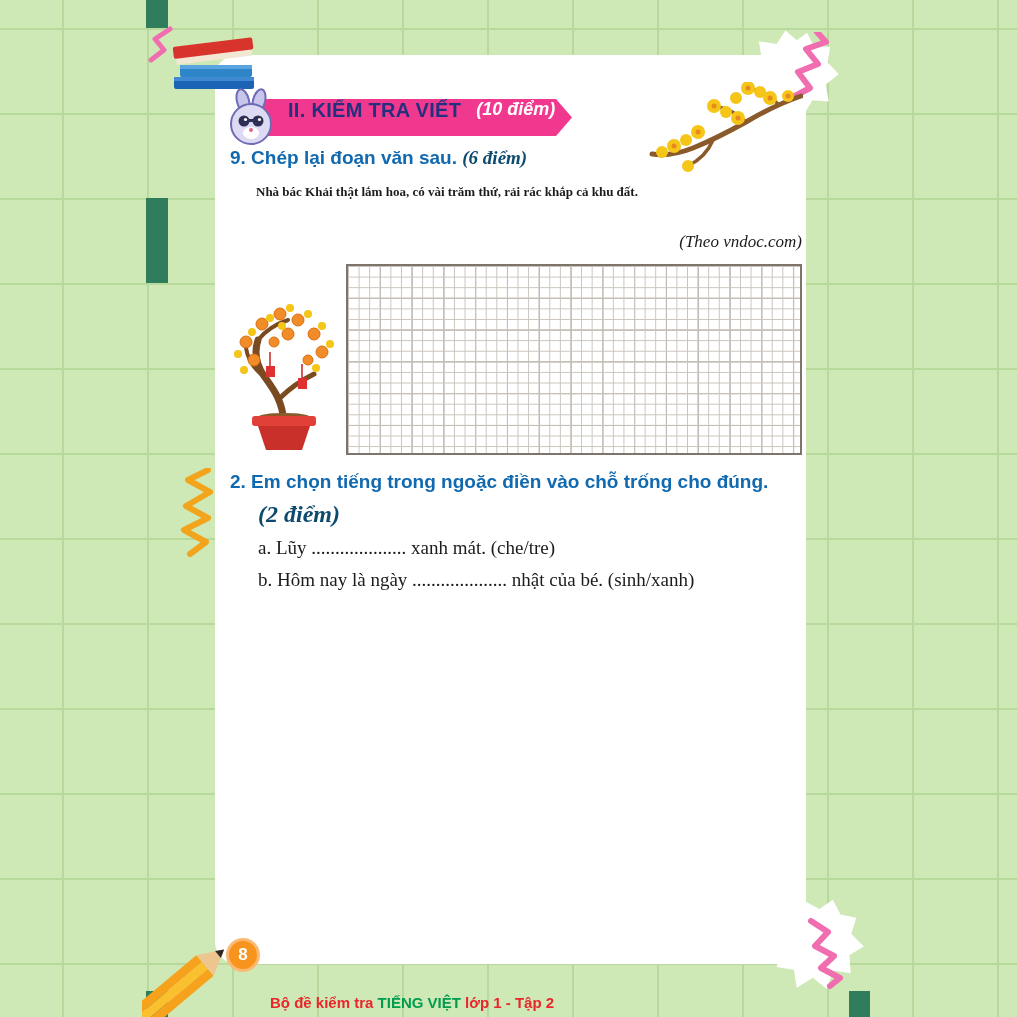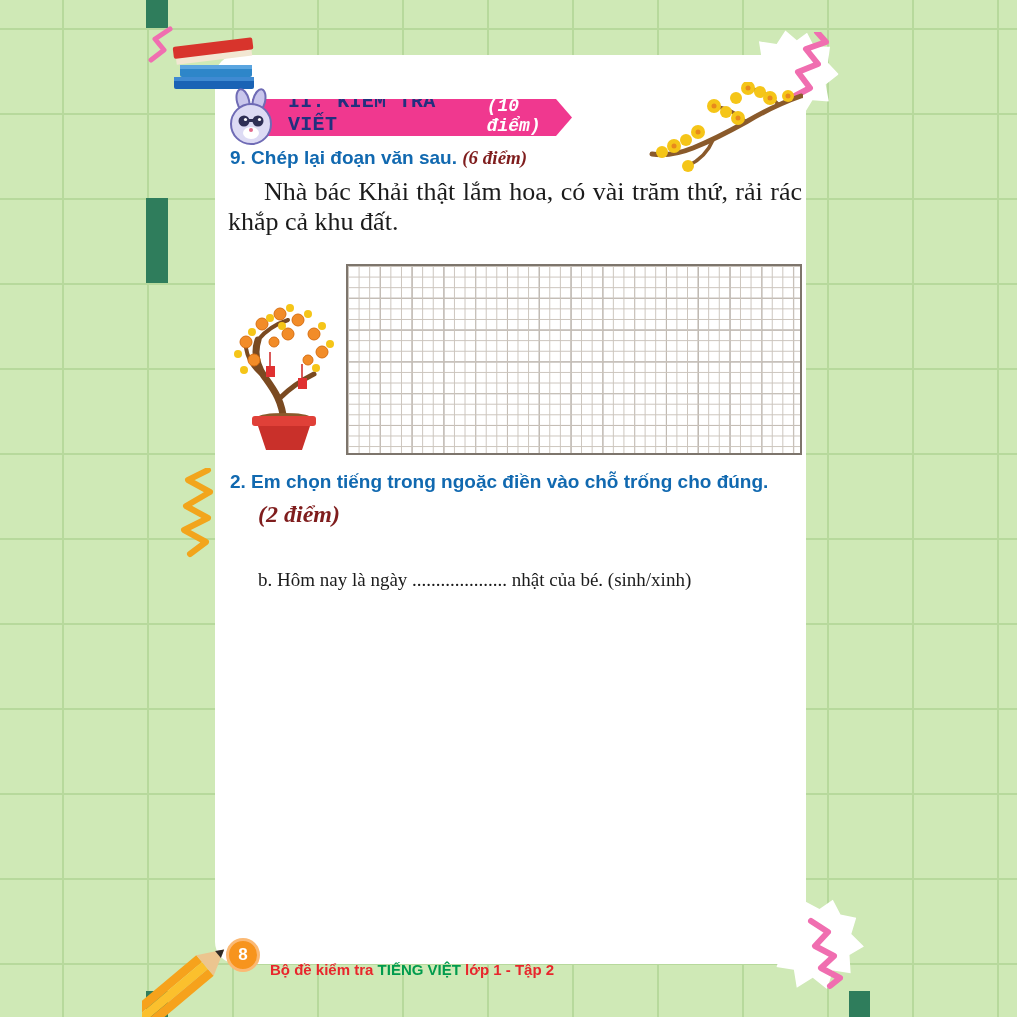--- a/index.html
+++ b/index.html
@@ -26,31 +26,31 @@
   .torn {
     position:absolute; background:#fff;
     clip-path: polygon(50% 0, 63% 12%, 80% 6%, 84% 24%, 100% 32%, 90% 48%, 100% 65%, 82% 70%, 78% 90%, 60% 82%, 48% 100%, 36% 84%, 16% 90%, 18% 70%, 0 62%, 12% 46%, 2% 28%, 22% 24%, 26% 6%, 42% 12%);
   }
 
   
   .banner {
     position:absolute; left:252px; top:99px; width:320px; height:37px;
     background:#f0388f;
     clip-path: polygon(0 0, calc(100% - 16px) 0, 100% 50%, calc(100% - 16px) 100%, 0 100%);
-    display:flex; align-items:flex-end; padding-left:36px;
-    font-family:Liberation Mono, monospace;
+    display:flex; align-items:flex-start; padding-left:36px;
+    font-family:Liberation Sans, sans-serif;
   }
   .banner .t1 { color:#22307e; font-weight:bold; font-size:20px; letter-spacing:.3px; }
   .banner .t2 { color:#ffffff; font-weight:bold; font-style:italic; font-size:18px; margin-left:15px; }
   .rabbit-badge { position:absolute; left:226px; top:88px; width:50px; height:58px; z-index:5; }
 
   .s-title { position:absolute; font-family:"Liberation Sans", sans-serif; font-weight:bold; font-size:19px; color:#1169b0; }
-  .pts-red { color:#7f1d1d; font-style:italic; font-family:"Liberation Serif", serif; font-weight:bold; }
-
-  .para { position:absolute; left:228px; top:177px; width:574px; font-size:26px; line-height:30px; color:#1b1b1b; text-align:justify; }
+  .pts-red { color:#0c4a6e; font-style:italic; font-family:"Liberation Serif", serif; font-weight:bold; }
+
+  .para { position:absolute; left:220px; top:177px; width:574px; font-size:13px; line-height:30px; color:#1b1b1b; text-align:justify;font-weight:bold; }
   .para .line1 { text-indent:36px; }
   .attribution { position:absolute; left:228px; top:232px; width:574px; text-align:right; font-style:italic; font-size:17px; color:#1b1b1b; }
 
   .writing-grid {
     position:absolute; left:346px; top:264px; width:456px; height:191px;
     border:2px solid #7d756c;
     background-image:
       linear-gradient(to right, #cbc4bc 1px, transparent 1px),
       linear-gradient(to bottom, #cbc4bc 1px, transparent 1px),
       linear-gradient(to right, #97908a 1px, transparent 1px),
@@ -59,21 +59,21 @@
   }
 
   .fill-item { position:absolute; left:258px; font-size:19px; color:#1b1b1b; }
 
   .footer-badge {
     position:absolute; left:226px; top:938px; width:34px; height:34px; border-radius:50%;
     background:#f7941d; border:3px solid #fbb974;
     display:flex; align-items:center; justify-content:center;
     color:#fff; font-family:"Liberation Sans", sans-serif; font-weight:bold; font-size:17px;
   }
-  .footer-text { position:absolute; left:270px; top:961px; font-family:"Liberation Sans", sans-serif; font-weight:bold; font-size:15px; white-space:nowrap; }
+  .footer-text { position:absolute; left:270px; top:994px; font-family:"Liberation Sans", sans-serif; font-weight:bold; font-size:15px; white-space:nowrap; }
   .ft-red { color:#e8262c; } .ft-green { color:#009b4d; }
 </style>
 </head>
 <body>
 
 <div class="canvas">
 
   <div class="grid-bg"></div>
   <div class="dark-cell" style="left:146px;top:0;width:22px;height:28px;"></div>
   <div class="dark-cell" style="left:146px;top:198px;width:22px;height:85px;"></div>
@@ -158,20 +158,21 @@
   </svg>
 
   <div class="s-title" style="left:230px;top:147px;">
     <span>9. Chép lại đoạn văn sau.</span>
     <span class="pts-red">(6 điểm)</span>
   </div>
 
   <div class="para">
     <div class="line1">Nhà bác Khải thật lắm hoa, có vài trăm thứ, rải rác khắp cả khu đất.</div>
   </div>
+  <div class="attribution">(Theo vndoc.com)</div>
 
   <div class="writing-grid"></div>
 
   <svg class="abs" style="left:218px;top:290px;" width="132" height="168" viewBox="0 0 132 168">
     <path d="M66,132 C64,110 56,100 46,86 C38,74 36,62 40,50" stroke="#7a4a21" stroke-width="7" fill="none" stroke-linecap="round"></path>
     <path d="M62,108 C74,96 84,90 96,84" stroke="#7a4a21" stroke-width="5" fill="none" stroke-linecap="round"></path>
     <path d="M48,88 C36,80 30,70 28,58" stroke="#7a4a21" stroke-width="4" fill="none" stroke-linecap="round"></path>
     <path d="M40,50 C48,40 58,34 70,30" stroke="#7a4a21" stroke-width="4" fill="none" stroke-linecap="round"></path>
     <line x1="52" y1="62" x2="52" y2="76" stroke="#cc2222" stroke-width="1.5"></line>
     <line x1="84" y1="74" x2="84" y2="88" stroke="#cc2222" stroke-width="1.5"></line>
@@ -204,21 +205,22 @@
     <ellipse cx="66" cy="127" rx="26" ry="4" fill="#8a5a2b"></ellipse>
     <rect x="34" y="126" width="64" height="10" rx="3" fill="#e04038"></rect>
     <path d="M40,136 L92,136 L84,160 L48,160 Z" fill="#c9302a"></path>
   </svg>
 
   <div class="s-title" style="left:230px;top:471px;width:575px;">
     <span>2. Em chọn tiếng trong ngoặc điền vào chỗ trống cho đúng.</span>
   </div>
   <div class="abs pts-red" style="left:258px;top:501px;font-size:24px;">(2 điểm)</div>
 
-  <div class="fill-item" style="top:569px;">b. Hôm nay là ngày .................... nhật của bé. (sinh/xinh)</div>
+  <div class="fill-item" style="top:537px;">a. Lũy .................... xanh mát. (che/tre)</div>
+  <div class="fill-item" style="top:569px;">b. Hôm nay là ngày .................... nhật của bé. (sinh/xanh)</div>
 
   <div class="footer-badge">
     <span>8</span>
   </div>
   <div class="footer-text">
     <span class="ft-red">Bộ đề kiểm tra </span>
     <span class="ft-green">TIẾNG VIỆT </span>
     <span class="ft-red">lớp 1 - Tập 2</span>
   </div>
 

